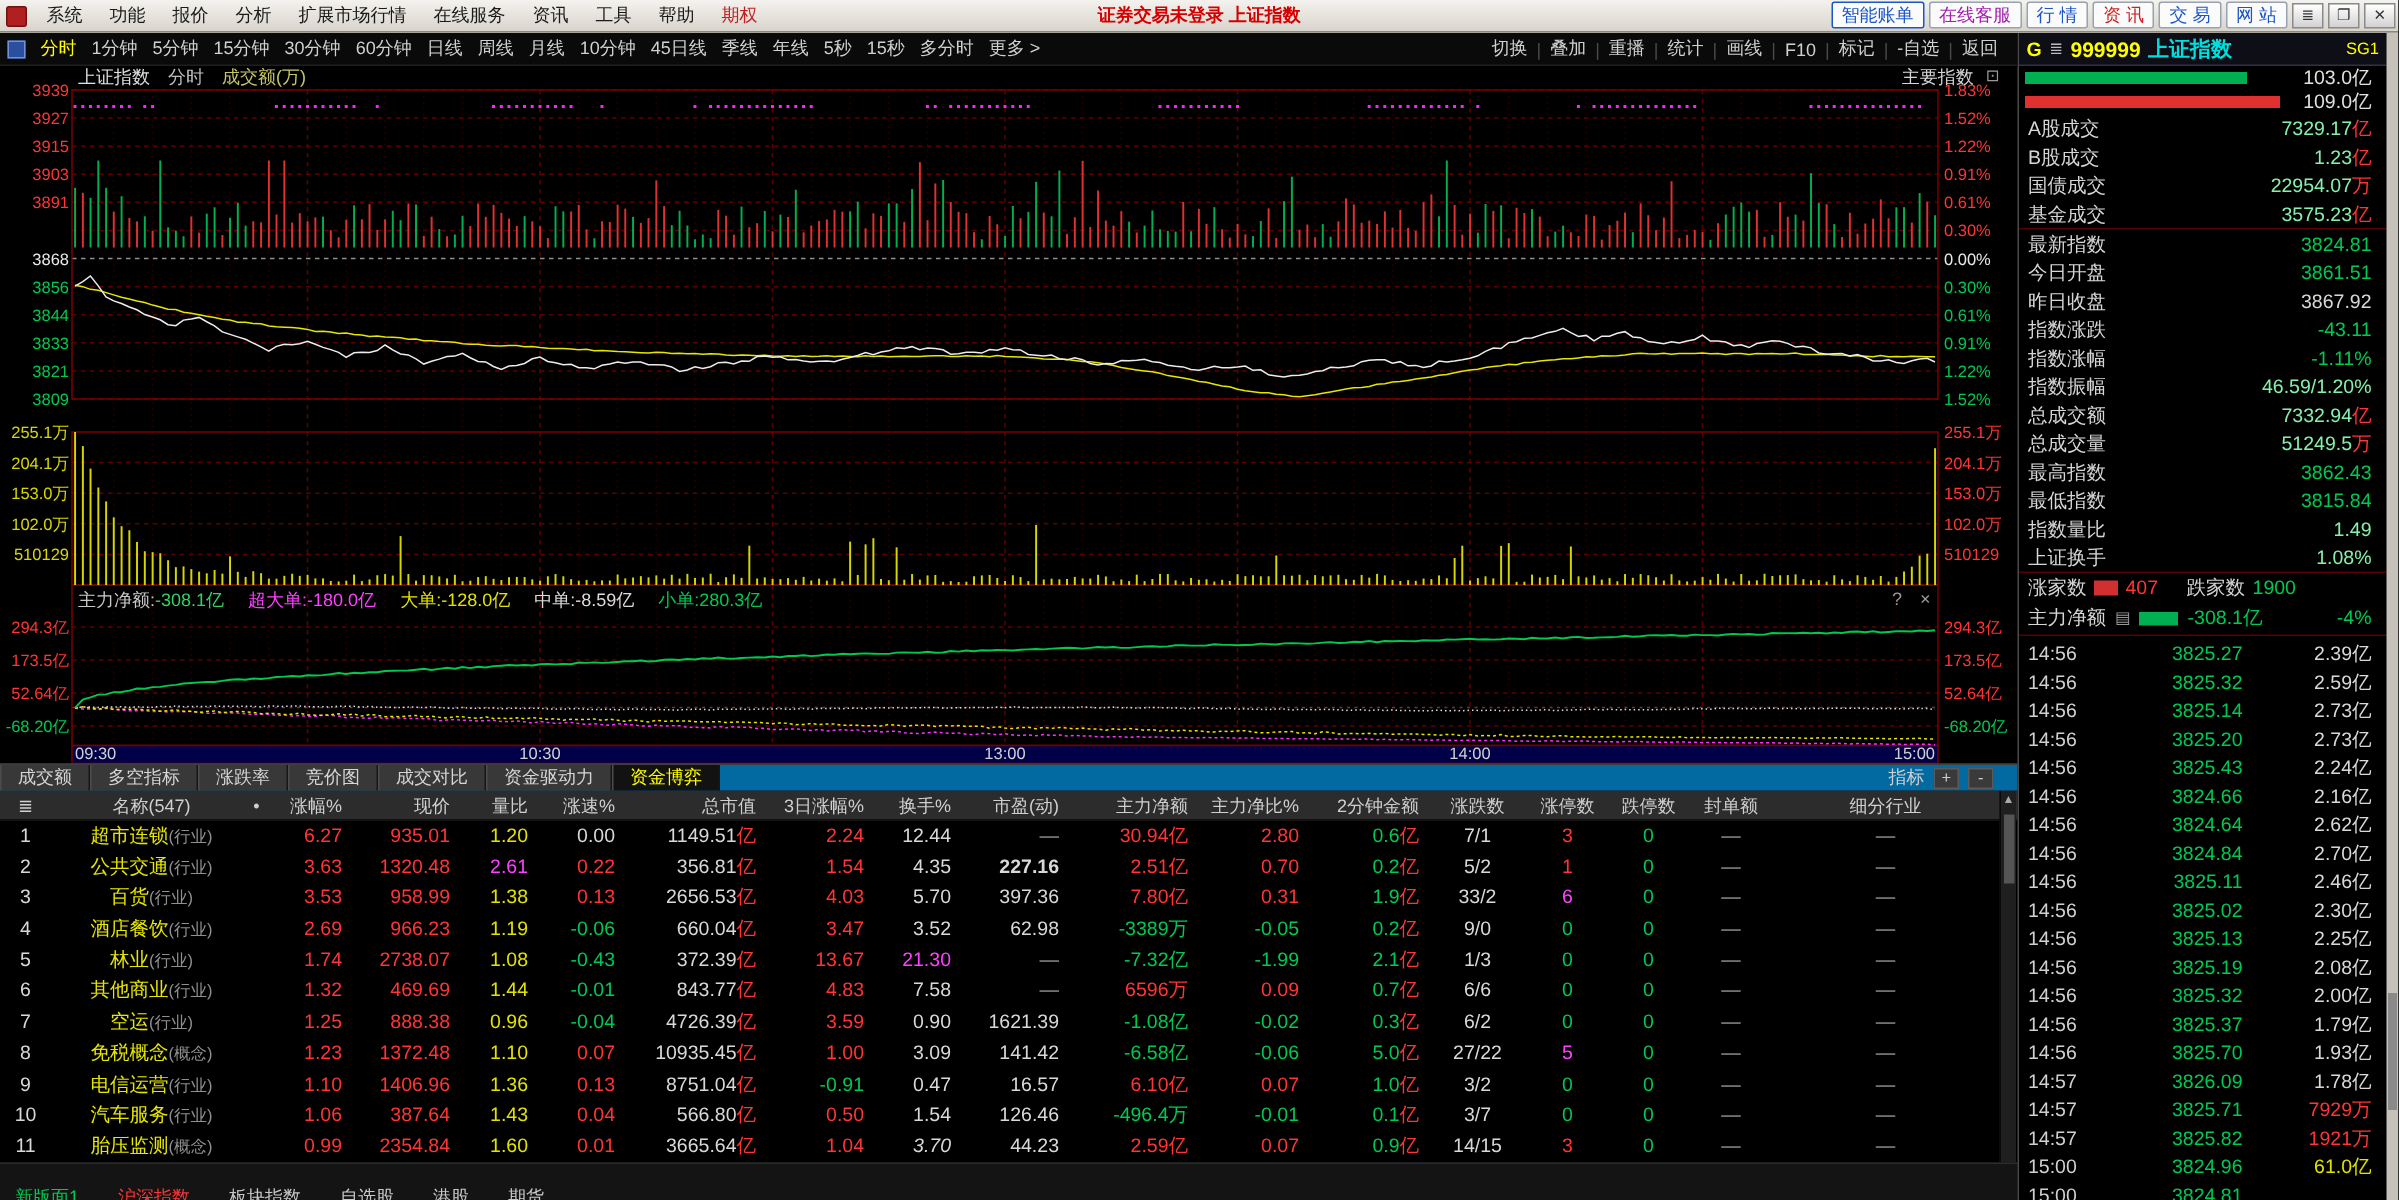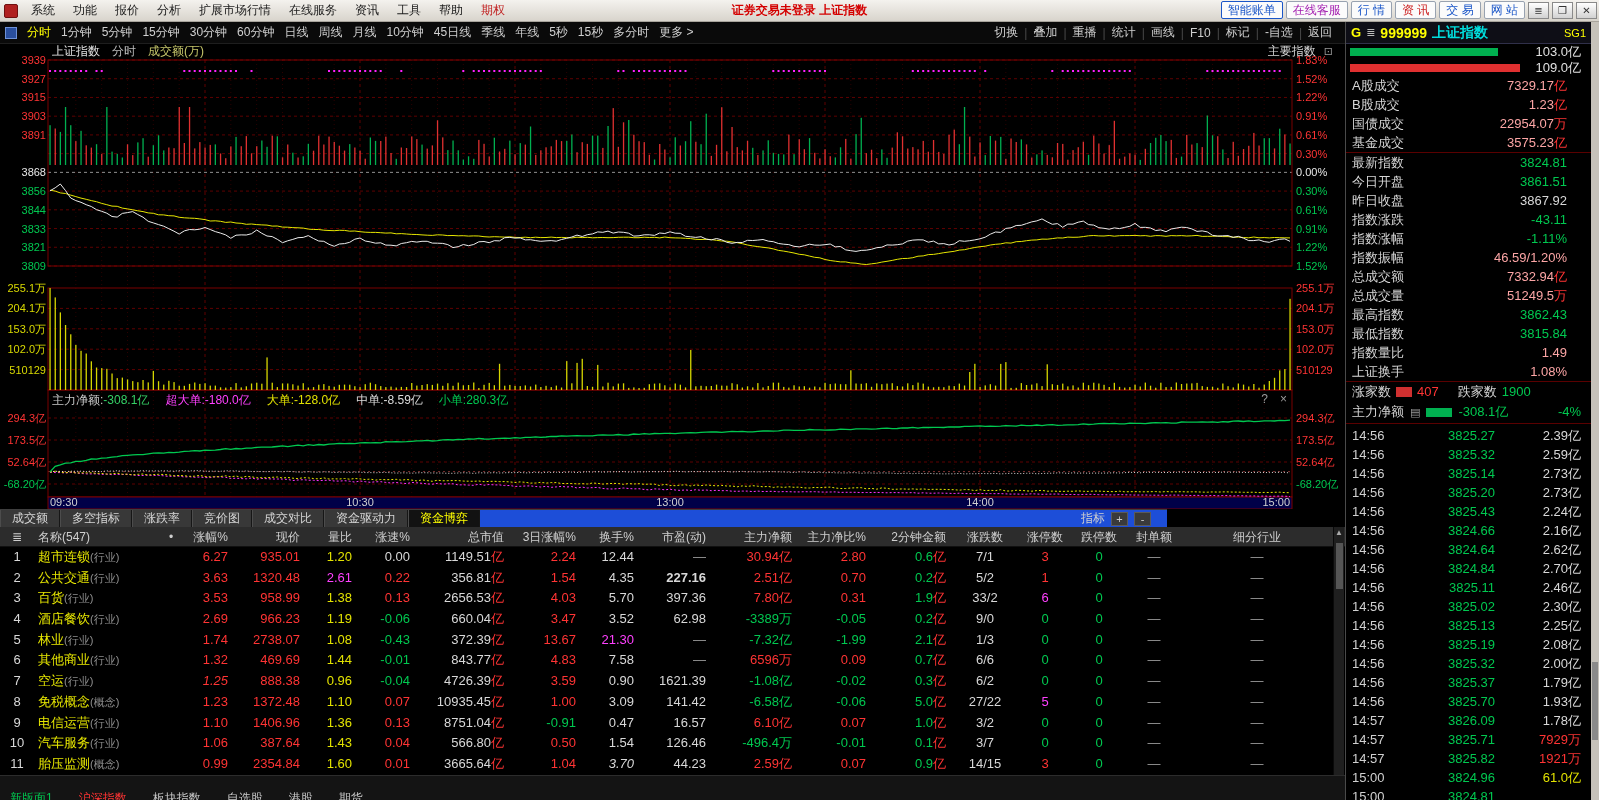--- a/index.html
+++ b/index.html
@@ -36,33 +36,33 @@
   .chart-region svg{position:absolute;top:0;left:0}
   .chart-title{position:absolute;top:0;left:52px;font-size:12px;display:flex;gap:12px;line-height:15px}
   .ct-sym{color:#e0e0e0}.ct-per{color:#bdbdbd}.ct-vol{color:#c6c66a}
   .chart-topright{position:absolute;top:0;right:12px;font-size:12px;color:#d6d6d6;display:flex;gap:8px;align-items:center;line-height:15px}
   .mini-ico{color:#9a9a9a;font-size:11px}
   .funds-header{position:absolute;top:349px;left:52px;font-size:12px;display:flex;gap:16px;line-height:14px;white-space:nowrap}
   .fh-zl{color:#c8c8c8}.fh-zlv{color:#35d065}.fh-sp{color:#ff40ff}.fh-bg{color:#e2e200}.fh-md{color:#dcdcdc}.fh-sm{color:#00c850}
   .funds-icons{position:absolute;top:348px;right:58px;color:#9a9a9a;font-size:12px;display:flex;gap:12px}
 
   
-  .tabs-row{position:absolute;top:509px;left:0;width:1167px;height:18px;background:#1d4ed8;
+  .tabs-row{position:absolute;top:509px;left:0;width:1345px;height:18px;background:#0369a1;
     border-top:1px solid #3e3e3e;display:flex;font-size:12px;align-items:flex-start;z-index:3}
   .ctab{padding:0 11px;line-height:17px;background:#383838;border-right:1px solid #161616;border-left:1px solid #4c4c4c;color:#d5d5d5;white-space:nowrap}
   .ctab.active{background:#121212;color:#ffff00}
   .tabs-right{margin-left:auto;display:flex;align-items:center;gap:6px;padding-right:16px;color:#cfcfcf}
   .zoombtn{width:17px;height:14px;background:#3a3a3a;border:1px solid #5a5a5a;line-height:12px;text-align:center;color:#ccc;font-size:11px}
 
   
   .table-region{position:absolute;top:527px;left:0;width:1345px;height:248px;background:#000;font-size:13px}
   .t-header{display:flex;height:20px;background:#2c2c2c;color:#cfcfcf;line-height:20px;border-bottom:1px solid #101010;font-size:12px}
   .t-row{display:flex;height:20.7px;line-height:20.7px;white-space:nowrap}
   .cell{overflow:hidden;white-space:nowrap;flex:0 0 auto}
-  .al{text-align:left;padding-left:4px}.ar{text-align:right;padding-right:6px}.ac{text-align:center}
+  .al{text-align:center;padding-left:4px}.ar{text-align:right;padding-right:6px}.ac{text-align:center}
   .name{color:#e6e600}.tag{color:#8f8f8f;font-size:11px}
   .up{color:#ff3434}.dn{color:#00c850}.wt{color:#d8d8d8}.yl{color:#e2e200}
   .mg{color:#ff40ff}.gy{color:#9a9a9a}.u-r{color:#ff3434}
   .table-scroll{position:absolute;top:527px;left:1333px;width:11px;height:248px;background:#1f1f1f;border-left:1px solid #0a0a0a}
   .ts-up{display:block;text-align:center;color:#aaa;font-size:8px;line-height:12px}
   .ts-thumb{position:absolute;top:16px;left:2px;width:7px;height:46px;background:#555}
 
   
   .bottom-strip{position:absolute;top:775px;left:0;width:1345px;height:25px;background:#141414;
     border-top:1px solid #2c2c2c;overflow:hidden;display:flex;gap:26px;padding:14px 10px 0;font-size:12px}
@@ -73,23 +73,23 @@
     border-left:1px solid #4a4a4a;font-size:13px;color:#d6d6d6;overflow:hidden}
   .rp-header{height:22px;display:flex;align-items:center;gap:5px;padding:0 5px;background:#0e0e16;border-bottom:1px solid #30304a;font-size:13px}
   .rp-flag{color:#ffff00;font-weight:bold}
   .rp-menuico{color:#bbbbbb;font-size:11px}
   .rp-code{color:#ffff00;font-weight:bold;font-size:14px}
   .rp-name{color:#00dede;font-weight:bold;font-size:14px}
   .rp-tag{margin-left:auto;color:#ffff00;font-size:11px}
   .rp-srow{height:16px;display:flex;align-items:center;padding:0 10px 0 4px}
   .sbar{height:8px}
   .rp-srow .sval{margin-left:auto;color:#e0e0e0}
-  .rp-row{height:19px;line-height:19px;display:flex;justify-content:space-between;padding:0 24px 0 6px}
+  .rp-row{height:19px;line-height:19px;display:flex;justify-content:space-between;padding:0 10px 0 6px}
   .rp-sep{height:1px;background:#5a0000}
-  .v-y{color:#fca5a5}.v-g{color:#00c850}.v-w{color:#d8d8d8}
+  .v-y{color:#86efac}.v-g{color:#00c850}.v-w{color:#d8d8d8}
   .rp-ud{height:20px;line-height:20px;display:flex;align-items:center;padding:0 10px 0 6px;gap:5px}
   .ud-block{width:16px;height:10px;background:#d03030}
   .rp-zl{height:20px;line-height:20px;display:flex;align-items:center;gap:6px;padding:0 10px 0 6px}
   .zl-ico{color:#999;font-size:11px}
   .zl-bar{width:26px;height:9px;background:#00b050}
   .tick-list{position:absolute;top:404px;left:0;right:0;bottom:0;overflow:hidden}
   .tick-row{height:19px;line-height:19px;display:flex;padding:0 10px 0 6px}
   .tk-time{width:46px;color:#d0d0d0}
   .tk-price{flex:1;text-align:right;padding-right:20px}
   .tk-amt{width:66px;text-align:right}
@@ -1078,21 +1078,21 @@
           <div class="cell ac wt" style="width: 66px;">6/6</div>
           <div class="cell ac dn" style="width: 54px;">0</div>
           <div class="cell ac dn" style="width: 54px;">0</div>
           <div class="cell ac gy" style="width: 56px;">—</div>
           <div class="cell ac gy" style="width: 150px;">—</div>
         </div>
         <div class="t-row">
           <div class="cell ac wt" style="width: 34px;">7</div>
           <div class="cell al" style="width: 130px;"><span class="name">空运</span><span class="tag">(行业)</span></div>
           <div class="cell ac" style="width: 14px;"></div>
-          <div class="cell ar up" style="width: 56px; font-style: italic;">1.25</div>
+          <div class="cell ar up" style="width: 56px;">1.25</div>
           <div class="cell ar up" style="width: 72px;">888.38</div>
           <div class="cell ar yl" style="width: 52px;">0.96</div>
           <div class="cell ar dn" style="width: 58px;">-0.04</div>
           <div class="cell ar" style="width: 94px;"><span class="wt">4726.39</span><span class="u-r">亿</span></div>
           <div class="cell ar up" style="width: 72px;">3.59</div>
           <div class="cell ar wt" style="width: 58px;">0.90</div>
           <div class="cell ar wt" style="width: 72px;">1621.39</div>
           <div class="cell ar dn" style="width: 86px;">-1.08亿</div>
           <div class="cell ar dn" style="width: 74px;">-0.02</div>
           <div class="cell ar" style="width: 80px;"><span class="dn">0.3</span><span class="u-r">亿</span></div>

